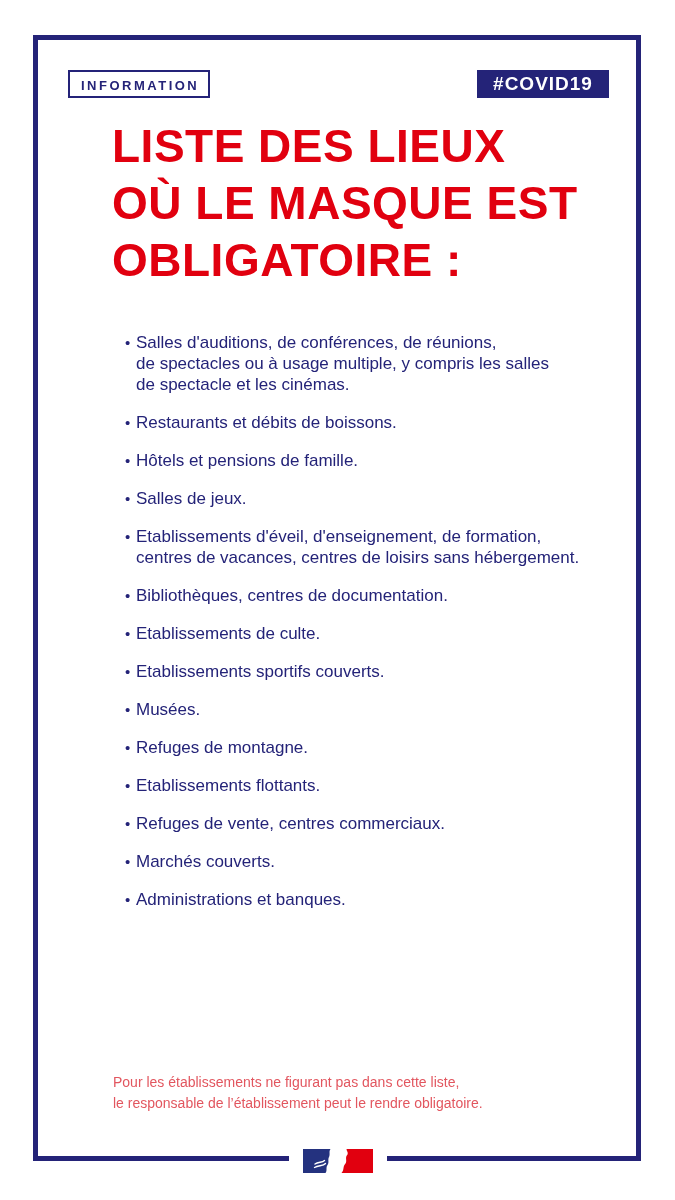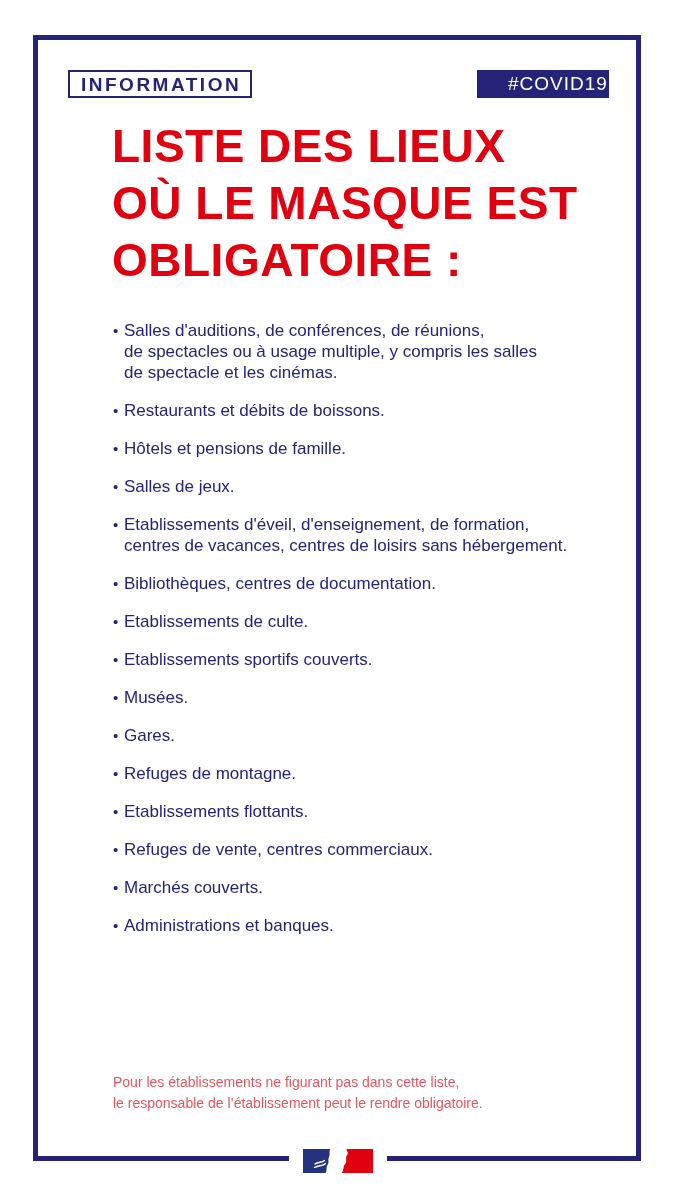--- a/index.html
+++ b/index.html
@@ -23,41 +23,41 @@
     position:absolute;left:33px;top:35px;
     width:608px;height:1126px;
     box-sizing:border-box;
     border:5px solid var(--navy);
   }
   .info-badge{
     position:absolute;left:68px;top:70px;
     box-sizing:border-box;height:28px;
     border:2px solid var(--navy);
     color:var(--navy);
-    font-size:19px;font-weight:bold;letter-spacing:2.5px;
+    font-size:13px;font-weight:bold;letter-spacing:2.5px;
     padding:2px 9px 0 11px;
     display:flex;align-items:center;
   }
   .covid-badge{
     position:absolute;top:70px;left:477px;
     box-sizing:border-box;height:28px;width:132px;
     background:var(--navy);color:#ffffff;
-    font-size:19px;font-weight:normal;letter-spacing:1px;
-    display:flex;align-items:center;padding-left:31px;
+    font-size:19px;font-weight:bold;letter-spacing:1px;
+    display:flex;align-items:center;justify-content:center;
   }
   .page-title{
     position:absolute;left:92px;top:118px;width:520px;
     color:var(--title-red);
     font-size:46px;line-height:57px;font-weight:bold;
     letter-spacing:0.5px;
     margin-left:20px;
   }
   ul.places{
     position:absolute;left:113px;top:320px;width:500px;
-    margin:0;padding:0;list-style:none;
+    margin:12px;padding:0;list-style:none;
     color:var(--navy);
     font-size:17px;line-height:21px;font-weight:500;
   }
   ul.places li{
     position:relative;
     padding-left:11px;
     margin-bottom:17px;
     white-space:pre-line;
   }
   ul.places li::before{
@@ -106,21 +106,20 @@
 de spectacle et les cinémas.</li>
       <li>Restaurants et débits de boissons.</li>
       <li>Hôtels et pensions de famille.</li>
       <li>Salles de jeux.</li>
       <li>Etablissements d'éveil, d'enseignement, de formation,
 centres de vacances, centres de loisirs sans hébergement.</li>
       <li>Bibliothèques, centres de documentation.</li>
       <li>Etablissements de culte.</li>
       <li>Etablissements sportifs couverts.</li>
       <li>Musées.</li>
-      <li>Gares.</li>
       <li>Refuges de montagne.</li>
       <li>Etablissements flottants.</li>
       <li>Refuges de vente, centres commerciaux.</li>
       <li>Marchés couverts.</li>
       <li>Administrations et banques.</li>
     </ul>
 
   <div class="footer-note">Pour les établissements ne figurant pas dans cette liste,
 le responsable de l’établissement peut le rendre obligatoire.</div>
 

